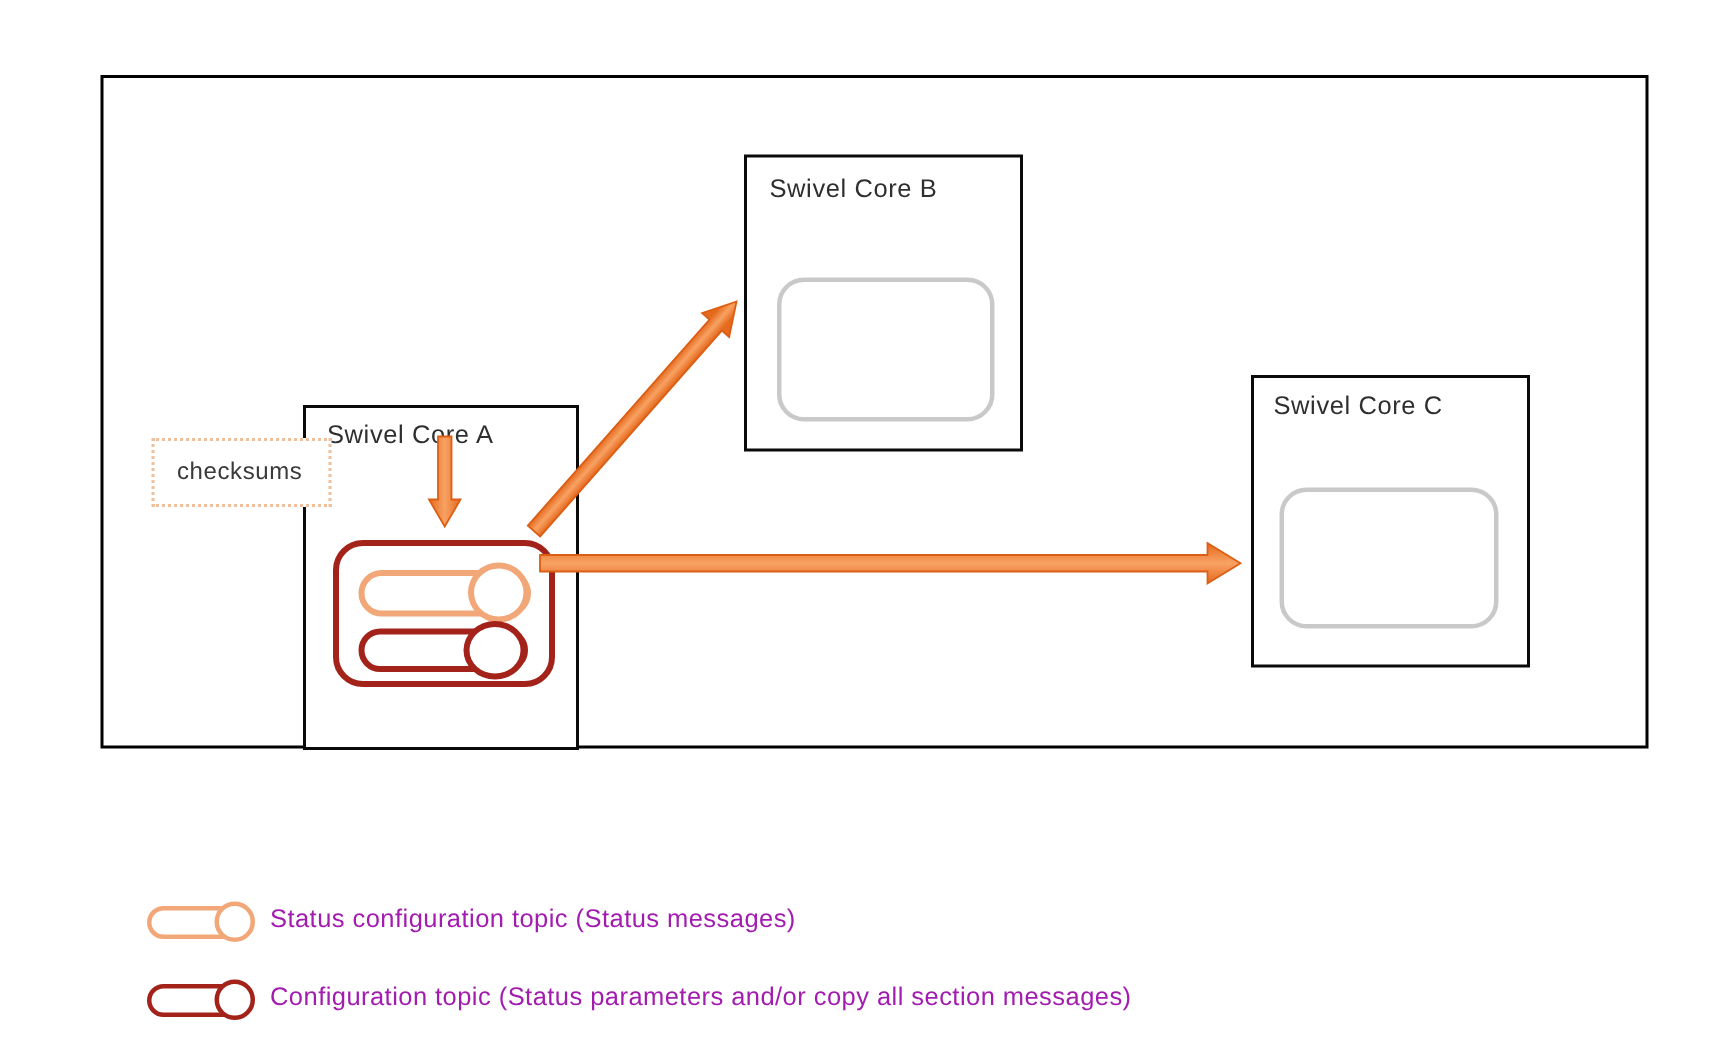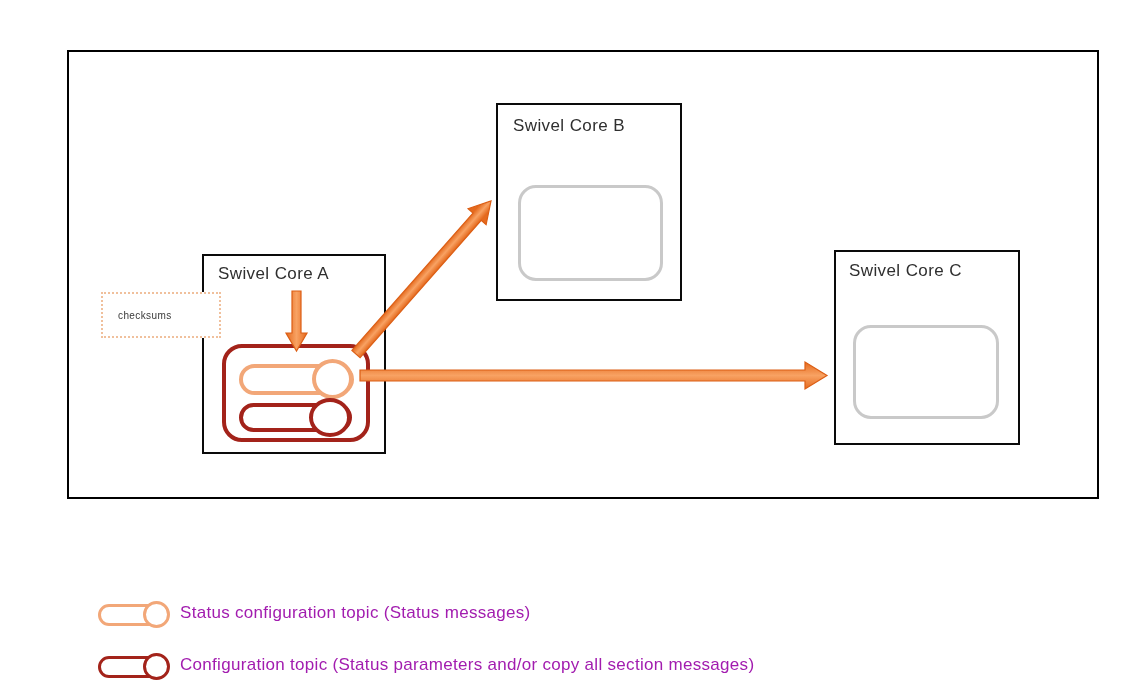--- a/index.html
+++ b/index.html
@@ -17,21 +17,21 @@
   .outer-frame {
     position: absolute; left: 67px; top: 50px;
     width: 1032px; height: 449px;
     border: 2px solid #000000; background: #ffffff;
   }
 
   
   .node {
     position: absolute; border: 2px solid #0a0a0a; background: #ffffff; text-align: center;
   }
-  .node-a { left: 202px; top: 254px; width: 184px; height: 200px; }
+  .node-a { left: 202px; top: 270px; width: 184px; height: 230px; }
   .node-b { left: 496px; top: 103px; width: 186px; height: 198px; }
   .node-c { left: 834px; top: 250px; width: 186px; height: 195px; }
   .node-label {
     position: absolute; font-size: 17px; letter-spacing: 0.4px; color: #2f2f2f;
     white-space: nowrap;
   }
   .node-a .node-label { left: 14px; top: 8px; }
   .node-b .node-label { left: 15px; top: 11px; }
   .node-c .node-label { left: 13px; top: 9px; }
 
@@ -66,21 +66,21 @@
   .t-config-track { left: 35px; top: 147px; width: 113px; height: 29px;
     border-width: 4px; border-radius: 15px; }
   .t-config-knob { left: 105px; top: 142px; width: 42px; height: 39px;
     border-width: 4px; }
 
   
   .checksums {
     position: absolute; left: 101px; top: 292px; width: 120px; height: 46px;
     border: 2px dotted #F0C09C; background: #ffffff; z-index: 5;
     display: flex; align-items: center; padding-left: 15px;
-    font-size: 10px; letter-spacing: 0.4px; color: #3a3a3a;
+    font-size: 16px; letter-spacing: 0.4px; color: #3a3a3a;
   }
 
   
   .arrows-svg {
     position: absolute; inset: 0; width: 1142px; height: 693px;
     z-index: 10; pointer-events: none;
   }
 
   
   .legend-row { position: absolute; }

